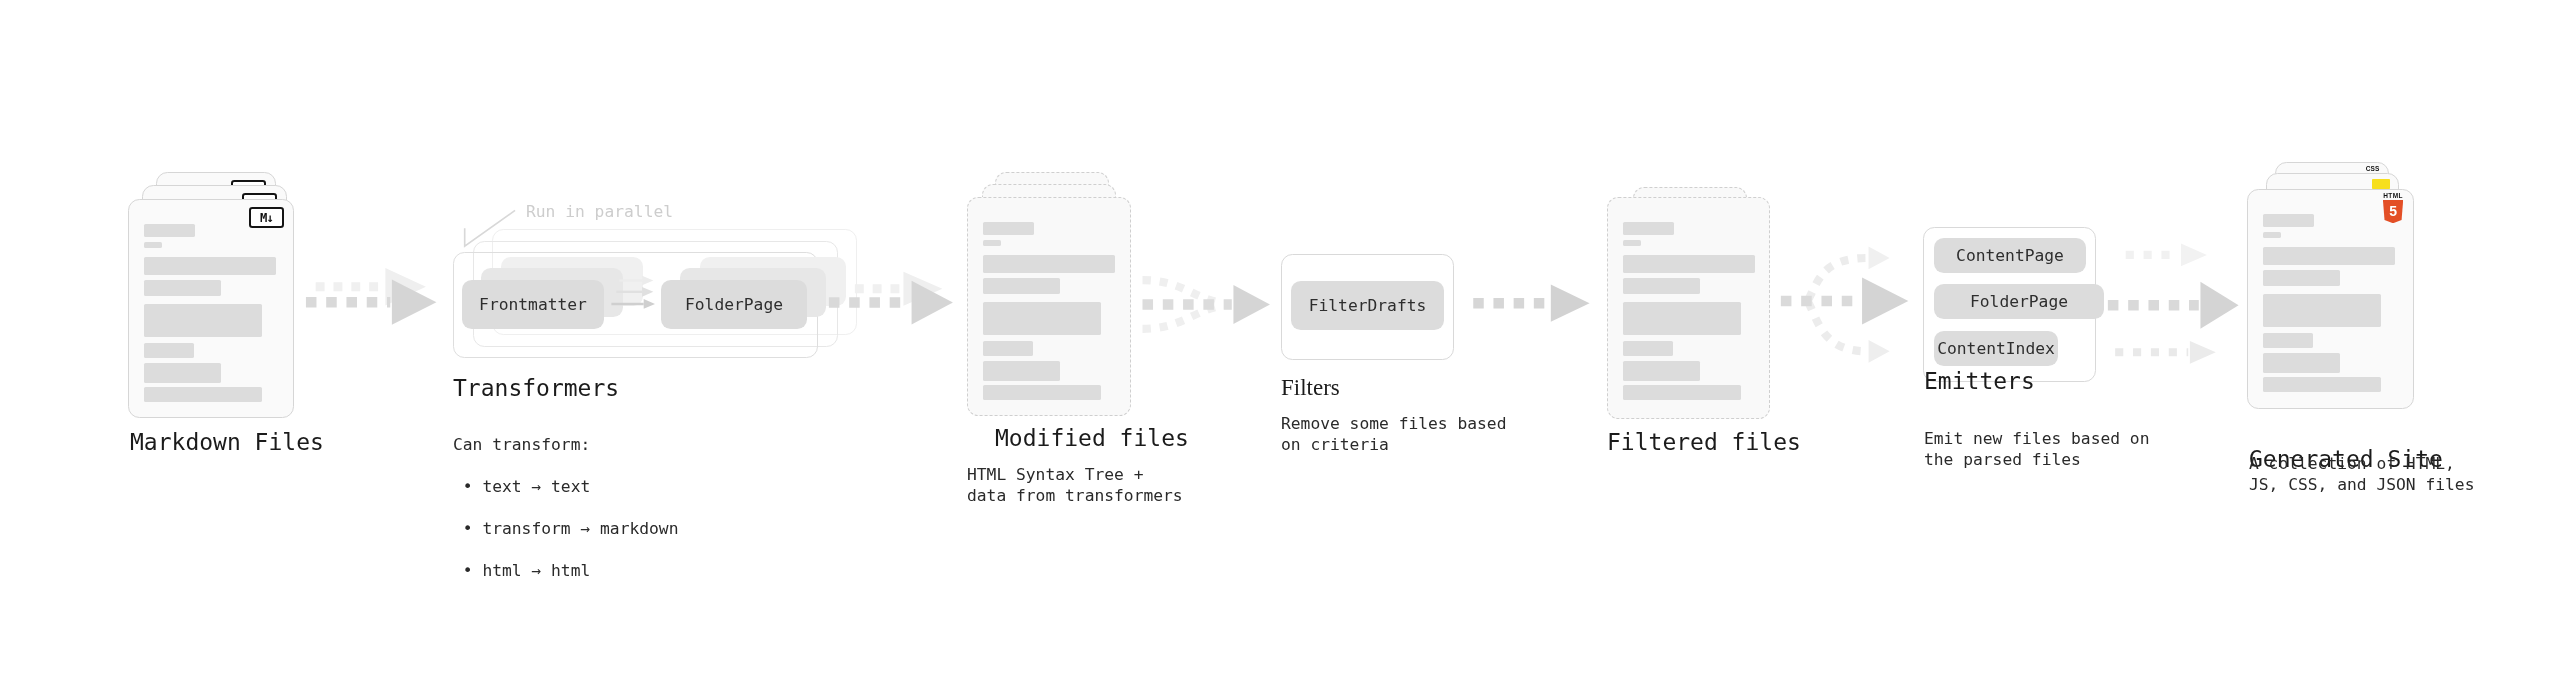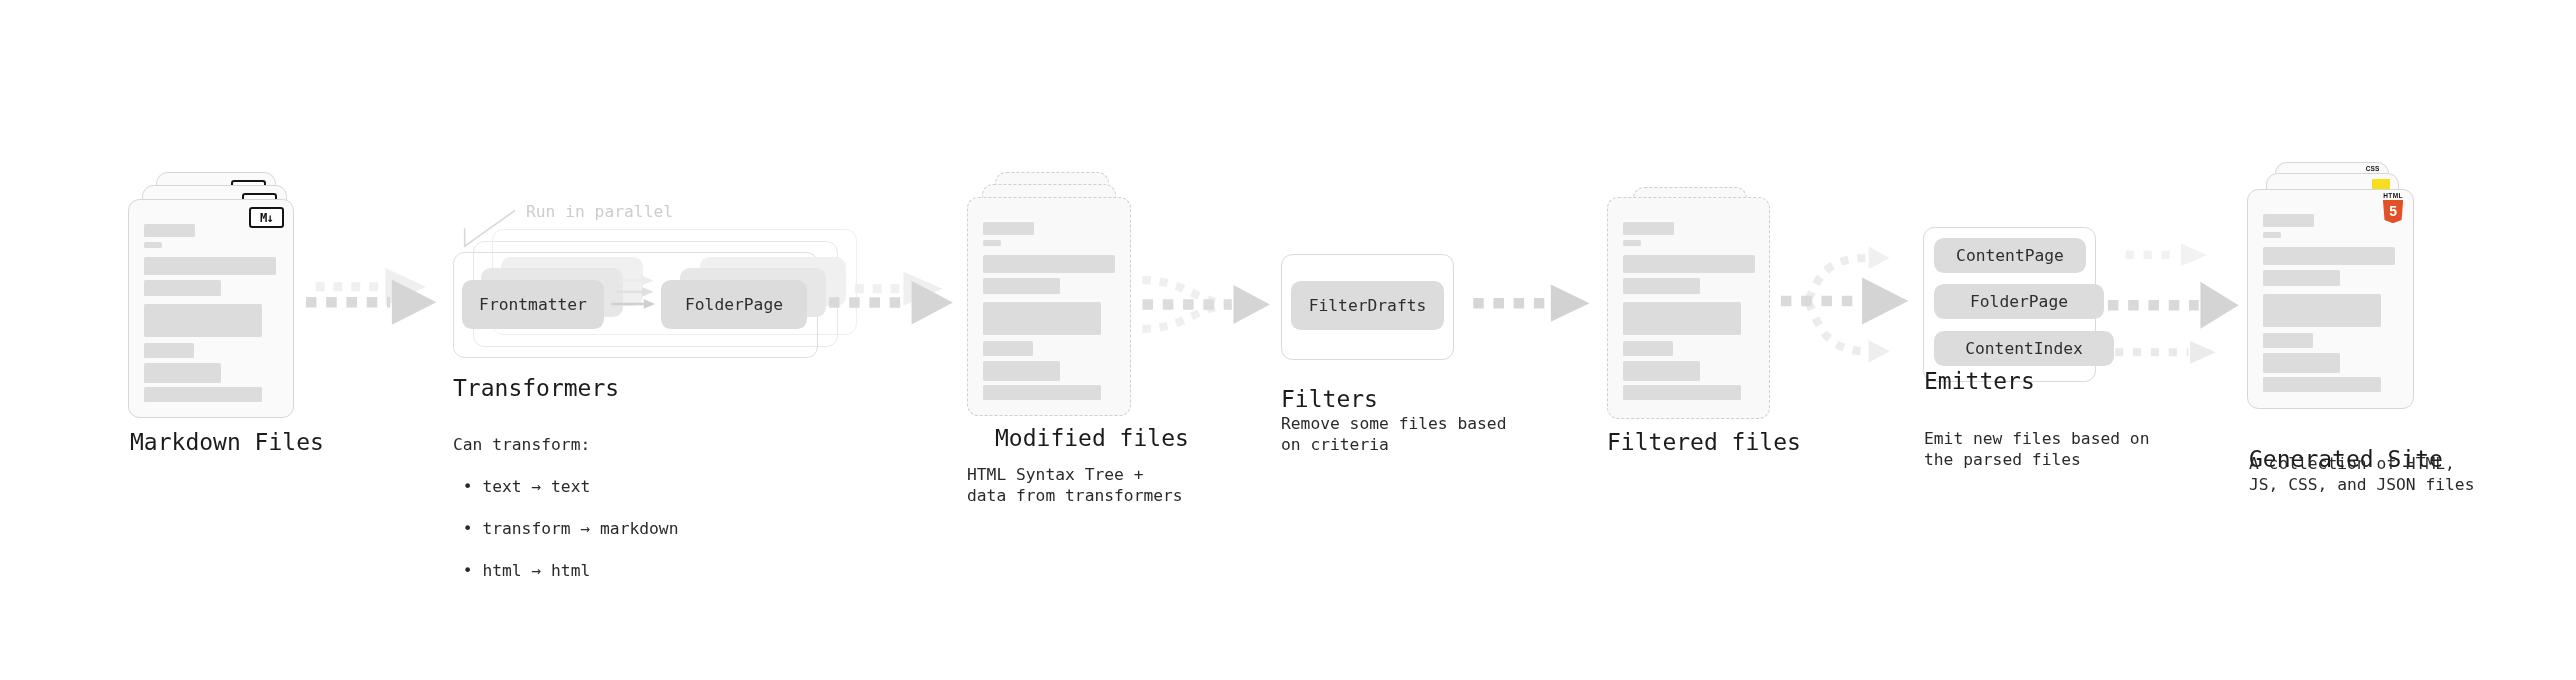--- a/index.html
+++ b/index.html
@@ -151,21 +151,21 @@
   <svg style="left:1136px;top:272px;" width="138" height="69" viewBox="0 0 170 85">
     <path d="M 8,10 C 55,10 70,32 105,38" stroke="#efefef" stroke-width="10" stroke-dasharray="10 11" fill="none"></path>
     <path d="M 8,70 C 55,70 70,48 105,42" stroke="#efefef" stroke-width="10" stroke-dasharray="10 11" fill="none"></path>
     <line x1="8" y1="40" x2="118" y2="40" stroke="#dcdcdc" stroke-width="13" stroke-dasharray="13 12"></line>
     <polygon points="120,16 165,40 120,64" fill="#d5d5d5"></polygon>
   </svg>
 
   <div>
     <div class="wbox" style="left:1281px;top:254px;width:173px;height:106px;"></div>
     <div class="pill" style="left:1291px;top:281px;width:153px;height:49px;">FilterDrafts</div>
-    <div class="h" style="left:1281px;top:386px;">Filters</div>
+    <div class="h" style="left:1281px;top:375px;font-family:Liberation Serif, serif;">Filters</div>
     <div class="s" style="left:1281px;top:413px;">Remove some files based
 on criteria</div>
   </div>
 
   <svg style="left:1468px;top:283px;" width="126" height="42" viewBox="0 0 155 52">
     <line x1="6" y1="25" x2="100" y2="25" stroke="#d6d6d6" stroke-width="13" stroke-dasharray="13 12"></line>
     <polygon points="102,2 150,25 102,48" fill="#d2d2d2"></polygon>
   </svg>
 
   <div>
@@ -189,21 +189,21 @@
     <path d="M 40,77 C 52,100 58,137 112,137" stroke="#ececec" stroke-width="10" stroke-dasharray="10 11" fill="none"></path>
     <polygon points="114,123 140,137 114,151" fill="#eeeeee"></polygon>
     <line x1="6" y1="75" x2="104" y2="75" stroke="#dadada" stroke-width="13" stroke-dasharray="13 12"></line>
     <polygon points="106,46 163,75 106,104" fill="#d4d4d4"></polygon>
   </svg>
 
   <div>
     <div class="wbox" style="left:1923px;top:227px;width:173px;height:155px;"></div>
     <div class="pill" style="left:1934px;top:238px;width:152px;height:35px;">ContentPage</div>
     <div class="pill" style="left:1934px;top:284px;width:170px;height:35px;">FolderPage</div>
-    <div class="pill" style="left:1934px;top:331px;width:180px;height:35px;">ContentIndex</div>
+    <div class="pill" style="left:1934px;top:331px;width:124px;height:35px;">ContentIndex</div>
     <div class="h" style="left:1924px;top:368px;">Emitters</div>
     <div class="s" style="left:1924px;top:428px;">Emit new files based on
 the parsed files</div>
   </div>
 
   <svg style="left:2103px;top:241px;" width="138" height="126" viewBox="0 0 170 155">
     <line x1="28" y1="17" x2="94" y2="17" stroke="#f1f1f1" stroke-width="10" stroke-dasharray="10 12"></line>
     <polygon points="96,3 128,17 96,31" fill="#f2f2f2"></polygon>
     <line x1="6" y1="79" x2="118" y2="79" stroke="#d9d9d9" stroke-width="13" stroke-dasharray="13 12"></line>
     <polygon points="120,50 167,79 120,108" fill="#d4d4d4"></polygon>

